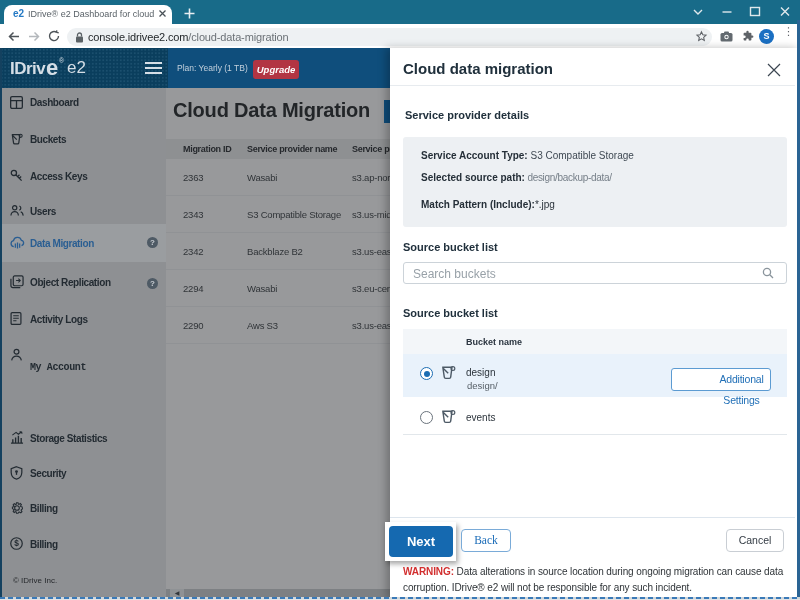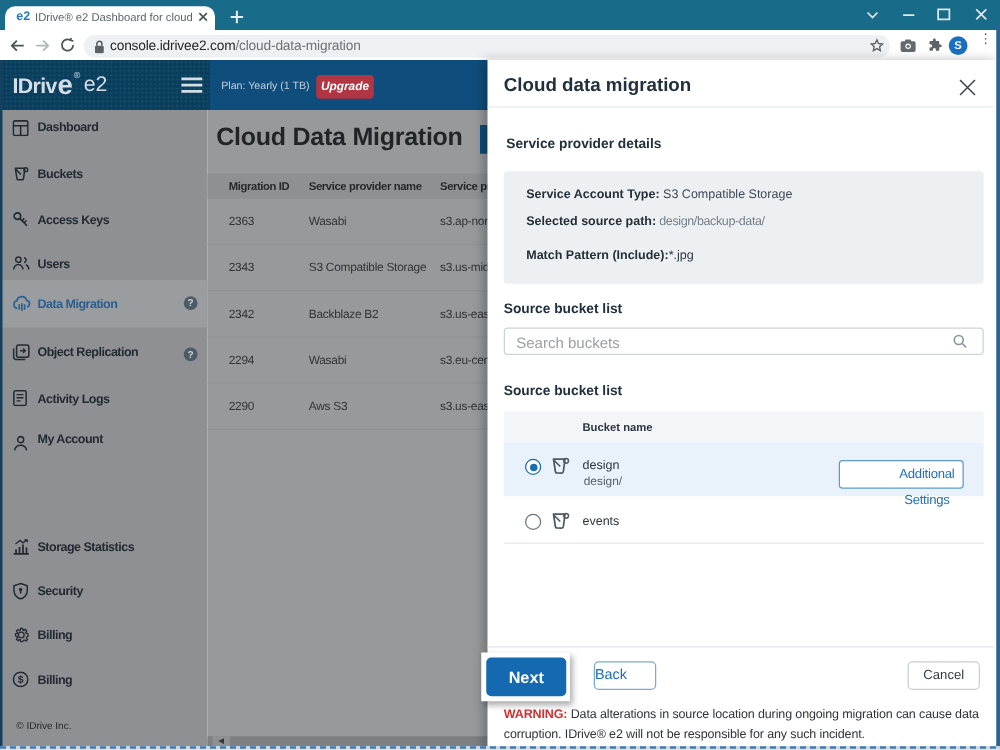--- a/index.html
+++ b/index.html
@@ -129,21 +129,21 @@
     <rect x="3.5" y="1" width="10.5" height="10.5" rx="1.5" stroke="#232b32" stroke-width="1.3" fill="none"></rect>
     <path d="M11 13.5 H3 a2 2 0 0 1 -2 -2 V4" stroke="#232b32" stroke-width="1.3" fill="none"></path>
     <path d="M6.5 6 L11 6 M9 4 l2 2 -2 2" stroke="#232b32" stroke-width="1.1" fill="none"></path>
   </svg>
 <div class="qb" style="top:278px;">?</div>
 <div class="side" style="top:314px;">Activity Logs</div>
 <svg class="sicon" style="top:312px;" width="12" height="13" viewBox="0 0 12 14">
     <rect x="0.7" y="0.7" width="10.6" height="12.6" rx="1.2" stroke="#232b32" stroke-width="1.3" fill="none"></rect>
     <path d="M3 4 H9 M3 6.7 H9 M3 9.4 H6.5" stroke="#232b32" stroke-width="1.2"></path>
   </svg>
-<div class="side" style="top:346px;">My Account</div>
+<div class="side" style="top:362px;font-family:Liberation Mono, monospace;">My Account</div>
 <svg class="sicon" style="top:348px;" width="13" height="13" viewBox="0 0 14 14">
     <circle cx="7" cy="4" r="2.6" stroke="#232b32" stroke-width="1.3" fill="none"></circle>
     <path d="M1.8 13.3 a5.3 5.6 0 0 1 10.4 0" stroke="#232b32" stroke-width="1.3" fill="none"></path>
   </svg>
 <div class="side" style="top:433px;">Storage Statistics</div>
 <svg class="sicon" style="top:431px;" width="14" height="13" viewBox="0 0 15 14">
     <path d="M1 13 H14 M3 13 V9 M6 13 V7 M9 13 V5 M12 13 V7.5" stroke="#232b32" stroke-width="1.5"></path>
     <path d="M2.5 4.5 L6.5 1.5 L9 3.5 L12.5 0.8 M12.5 0.8 l0.3 2.2 M12.5 0.8 l-2.2 0.2" stroke="#232b32" stroke-width="1.2" fill="none"></path>
   </svg>
 <div class="side" style="top:468px;">Security</div>
@@ -251,20 +251,20 @@
     <path d="M2.2 3.2 H12.5 M2.8 3.2 L4.3 13.2 a1.4 1.4 0 0 0 1.4 1.2 h3.6 a1.4 1.4 0 0 0 1.4 -1.2 L12 3.2 M3.4 4.4 L8.2 9.2" stroke="#4d5a66" stroke-width="1.4" fill="none"></path>
     <circle cx="12.9" cy="4.6" r="1.9" stroke="#4d5a66" stroke-width="1.2" fill="none"></circle>
   </svg>
 <div class="abs" style="left:466px;top:412px;font-size:10px;color:#2c343c;">events</div>
 <div class="abs" style="left:403px;top:434px;width:384px;height:1px;background:#e2e7eb;"></div>
 
 <div class="abs" style="left:390px;top:517px;width:405px;height:1px;background:#dde5ed;"></div>
 
 <div class="abs" style="left:385px;top:522px;width:71px;height:39px;background:#fff;box-shadow:2px 3px 5px rgba(0,0,0,0.35);"></div>
 <div class="abs" style="left:389px;top:526px;width:64px;height:31px;background:#1569b0;border-radius:4px;color:#fff;font-size:13px;font-weight:bold;text-align:center;line-height:31px;">Next</div>
-<div class="abs" style="left:475px;top:529px;width:50px;height:23px;border:1px solid #7aabd8;border-radius:4px;background:#fff;color:#1b6cb8;font-size:11.5px;line-height:21px;">Back</div>
+<div class="abs" style="left:461px;top:529px;width:50px;height:23px;border:1px solid #7aabd8;border-radius:4px;background:#fff;color:#1b6cb8;font-size:11.5px;text-align:center;line-height:21px;font-family:Liberation Serif, serif;">Back</div>
 <div class="abs" style="left:726px;top:529px;width:58px;height:23px;border:1px solid #c9ced4;border-radius:4px;background:#fff;color:#333b44;font-size:10.5px;text-align:center;line-height:21px;">Cancel</div>
 <div class="abs" style="left:403px;top:564px;width:388px;font-size:10px;letter-spacing:-0.1px;line-height:16px;color:#2f3438;"><span style="color:#d22f2f;font-weight:bold;">WARNING:</span> Data alterations in source location during ongoing migration can cause data corruption. IDrive® e2 will not be responsible for any such incident.</div>
 
 <div class="abs" style="left:0;top:48px;width:2px;height:552px;background:#14415f;"></div>
 <div class="abs" style="left:797px;top:20px;width:3px;height:580px;background:#2a6494;"></div>
 <div class="abs" style="left:0;top:597px;width:800px;height:3px;background:#e2e4e6;"></div>
 <div class="abs" style="left:0;top:597px;width:800px;height:2px;background:repeating-linear-gradient(90deg,#3a7ab8 0 5px,#cfd6da 5px 8px);"></div>
 
 </body></html>

